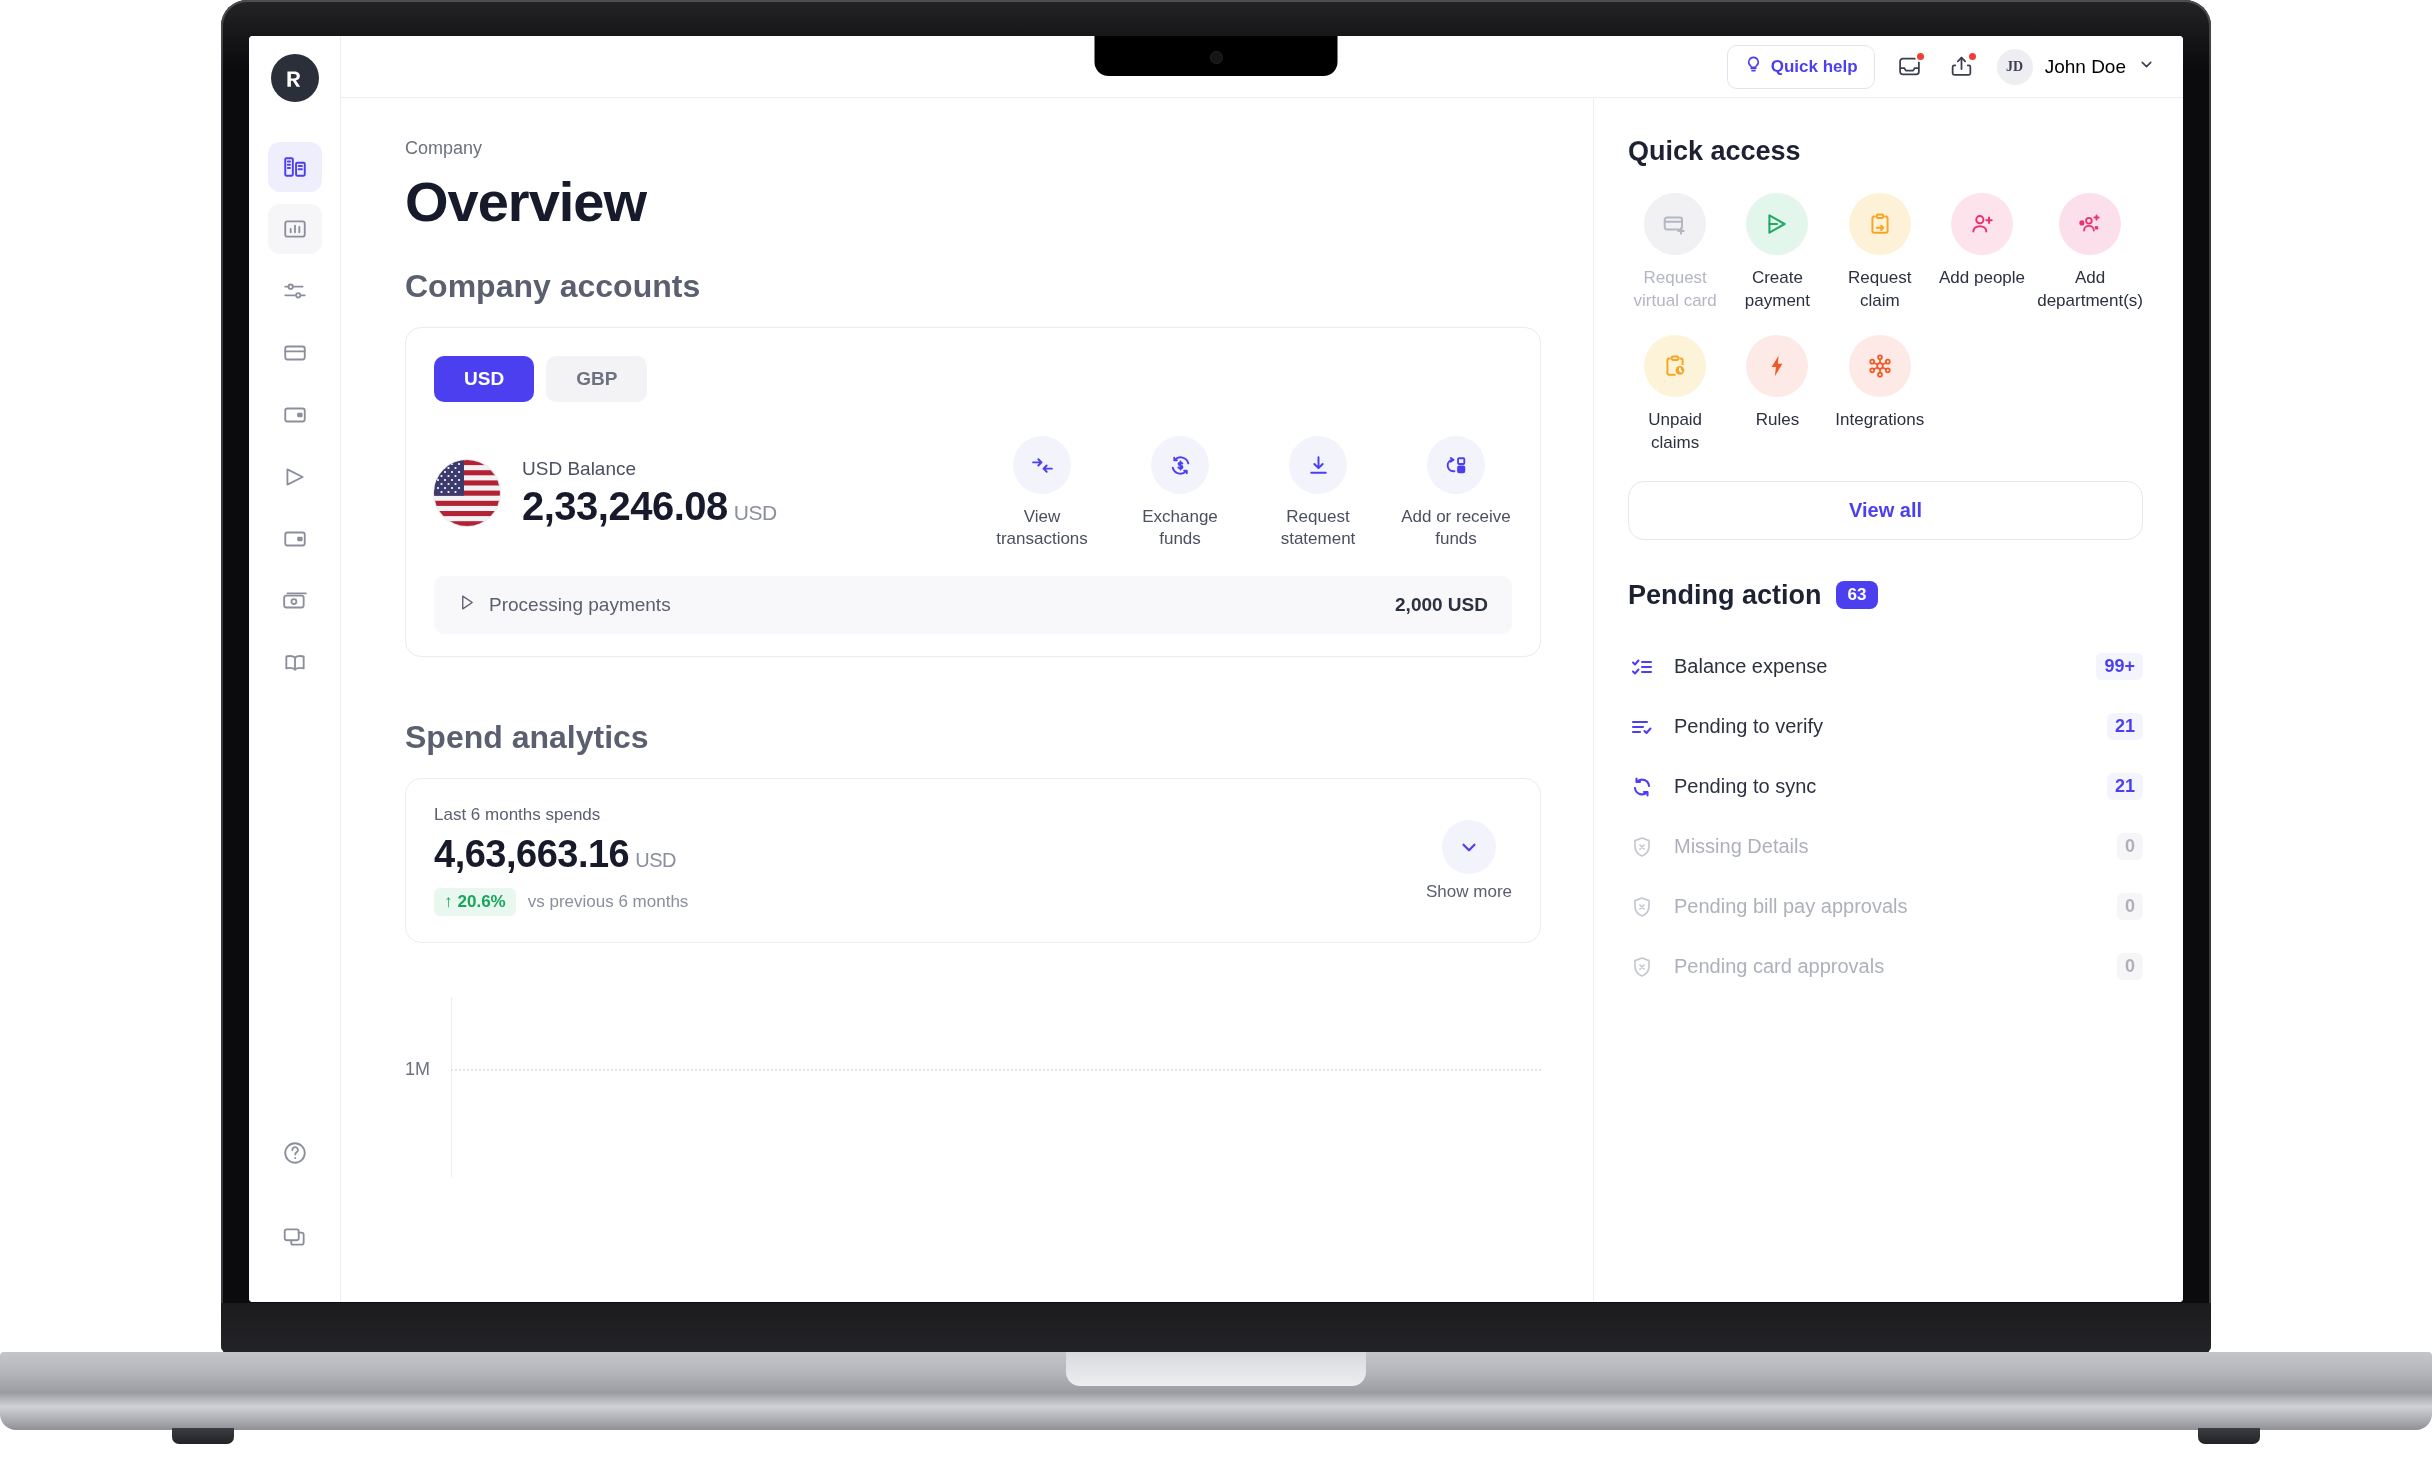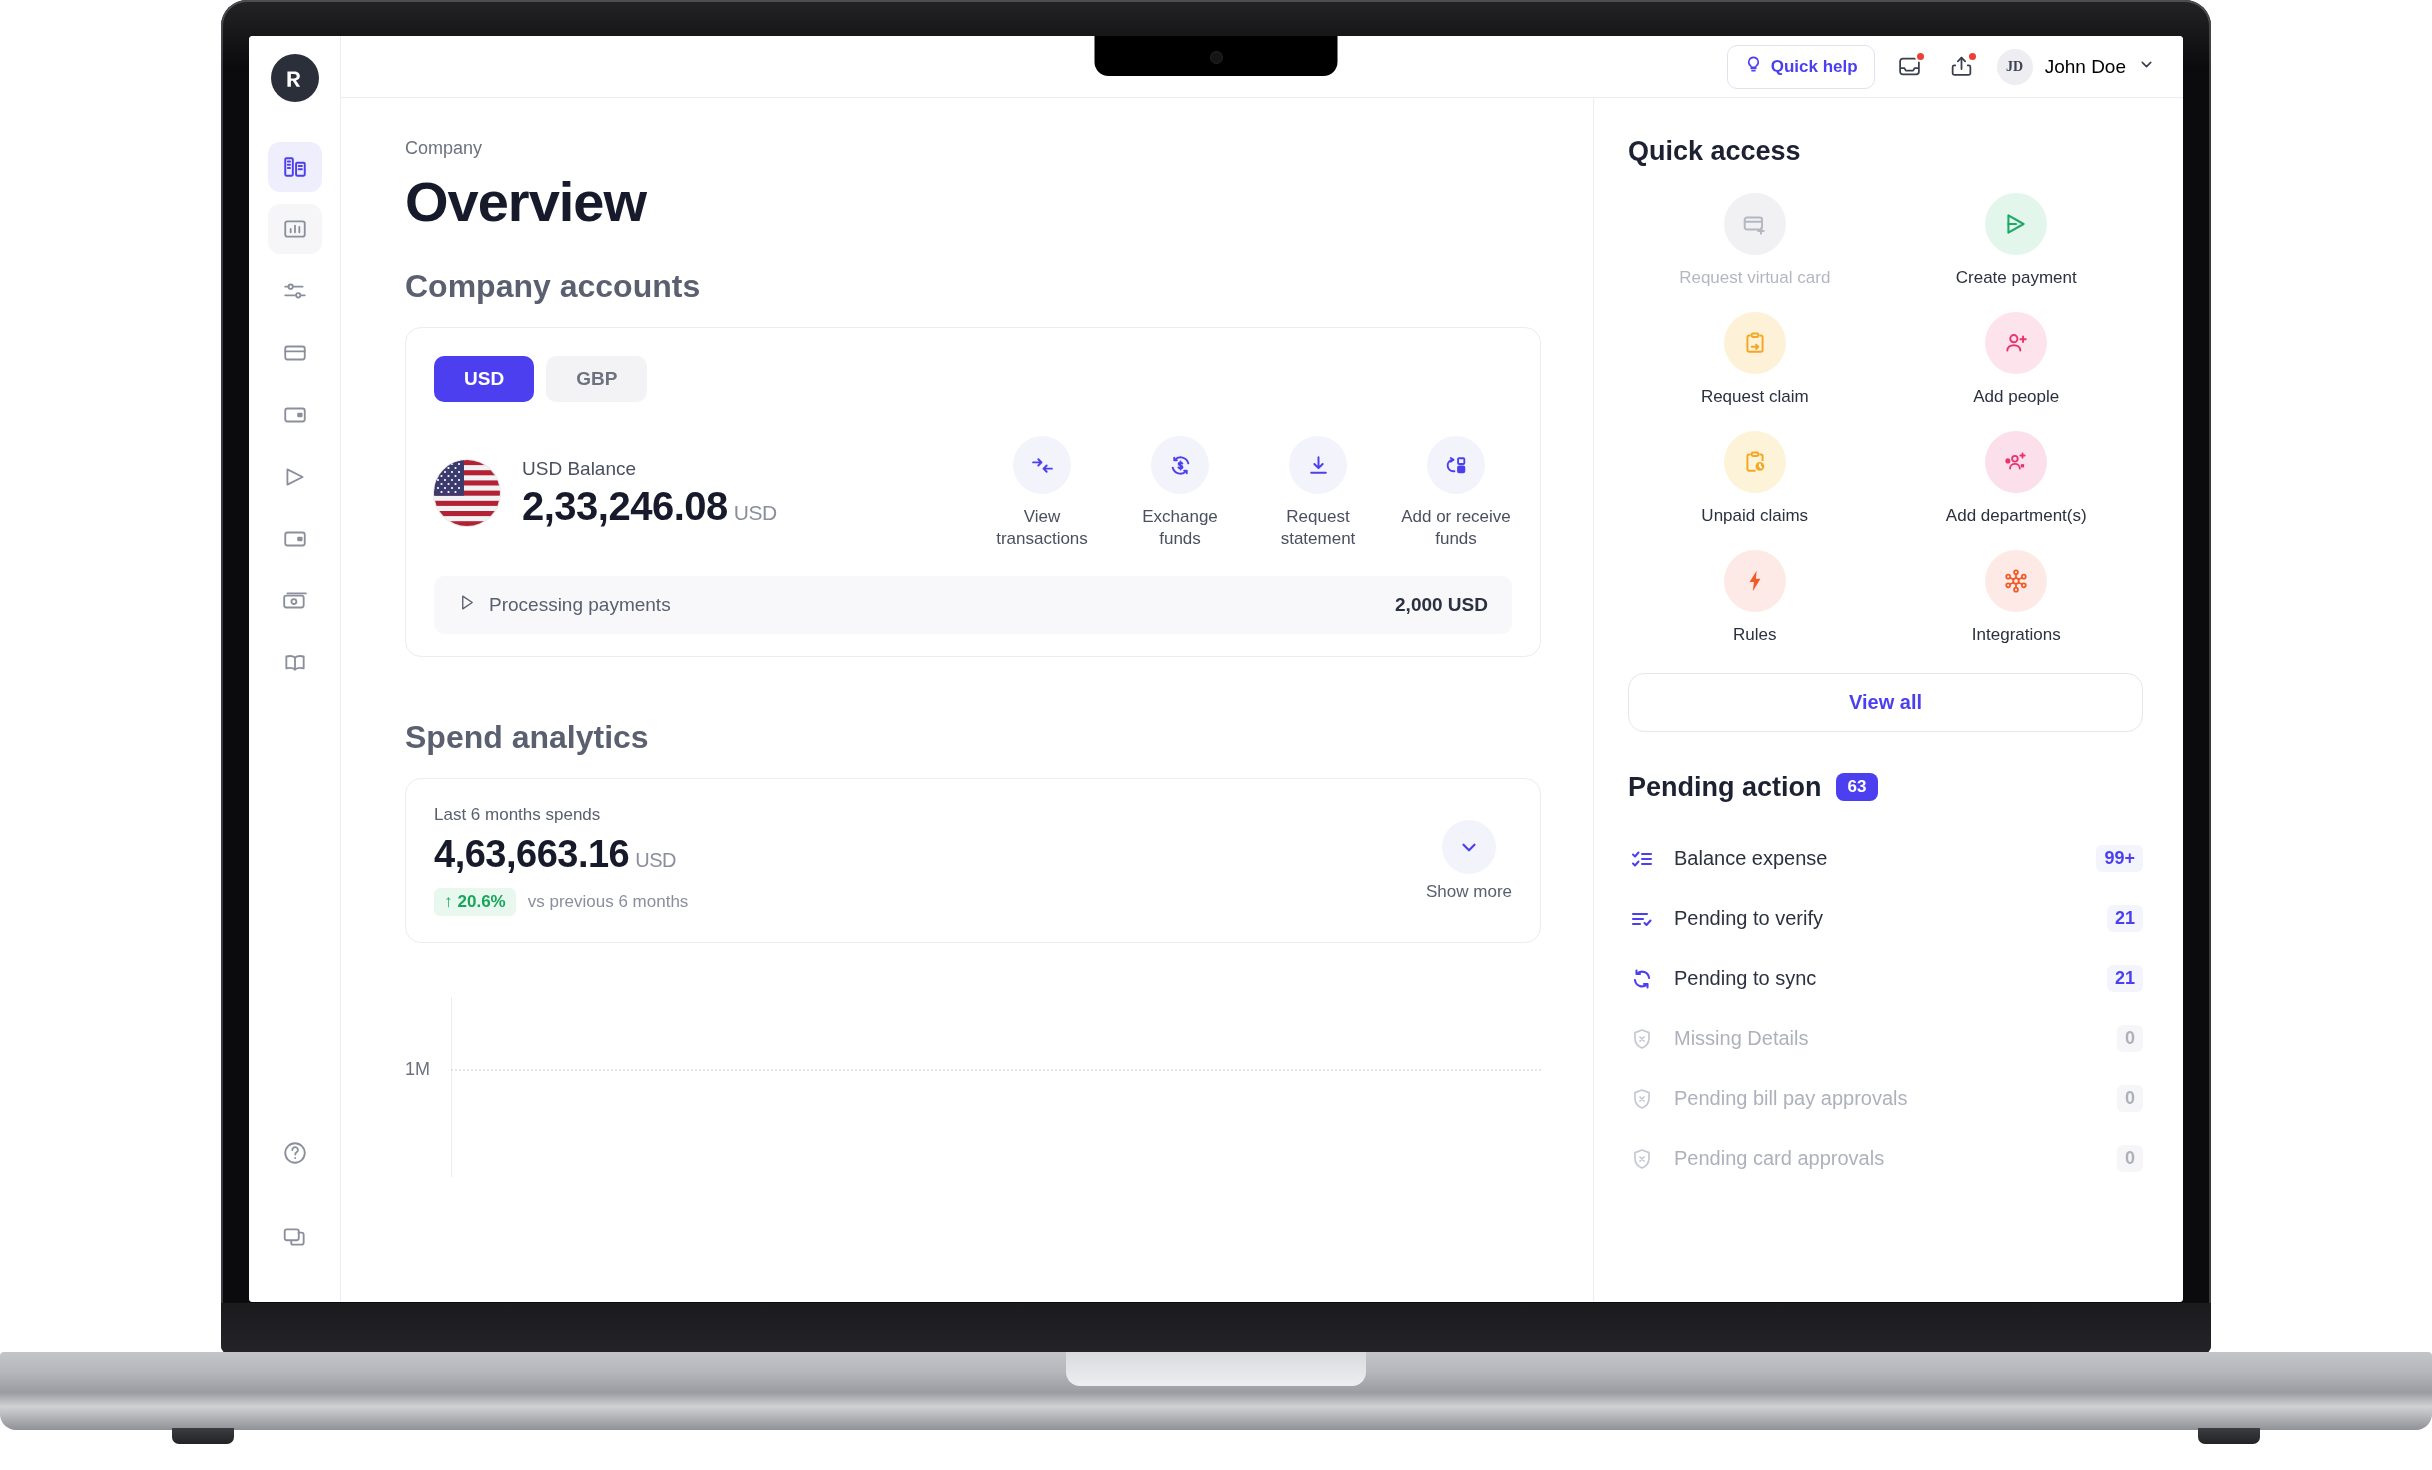--- a/index.html
+++ b/index.html
@@ -170,21 +170,21 @@
   .ytick { position:absolute; left:0; top: 62px; font-size:18px; color:#6d7280; }
   .yaxis { position:absolute; left: 46px; top:0; bottom:0; width:1px; background:#ececf1; }
   .gridline { position:absolute; left:46px; right:0; top: 72px; border-top:2px dotted #e4e4ea; }
 
   
   .side {
     width: 590px; flex:0 0 590px; border-left:1px solid #ececf1;
     padding: 38px 40px 0 34px; background:#fff; overflow:hidden;
   }
   .side-h { font-size:27px; font-weight:600; color:#1d2233; margin-bottom: 26px; }
-  .qa-grid { display:grid; grid-template-columns: repeat(2,1fr); gap: 22px 8px; margin-bottom: 26px; }
+  .qa-grid { display:grid; grid-template-columns: repeat(5,1fr); gap: 22px 8px; margin-bottom: 26px; }
   .qa { text-align:center; cursor:pointer; }
   .qa-circ { width:62px; height:62px; border-radius:50%; display:flex; align-items:center; justify-content:center; margin:0 auto 12px; }
   .qa-lbl { font-size:17px; color:#2c3140; line-height:1.35; }
   .qa.disabled .qa-lbl { color:#b4b7c2; }
   .view-all {
     border:1px solid #e6e6ed; border-radius:16px; text-align:center;
     padding: 17px 0; color:#4b3ff0; font-size:20px; font-weight:600; cursor:pointer;
     margin-bottom: 40px;
   }
   .pa-head { display:flex; align-items:center; gap:14px; margin-bottom: 26px; }
@@ -534,42 +534,42 @@
                   <svg width="26" height="26" viewBox="0 0 24 24" fill="none" stroke="currentColor" stroke-width="1.8">
                     <circle cx="10" cy="8" r="3.3"></circle>
                       <path d="M4 19c0-3.2 2.7-5 6-5s6 1.8 6 5" stroke-linecap="round"></path>
                     <path d="M18.5 6v5M16 8.5h5" stroke-linecap="round"></path>
                   </svg>
                 </div>
                 <div class="qa-lbl">Add people</div>
               </div>
 
               <div class="qa">
+                <div class="qa-circ" style="background:#fbe0ec;color:#e8336d">
+                  <svg width="26" height="26" viewBox="0 0 24 24" fill="none" stroke="currentColor" stroke-width="1.7">
+                    <circle cx="11" cy="9" r="2.6"></circle>
+                      <path d="M6.5 18c0-2.6 2-4.2 4.5-4.2s4.5 1.6 4.5 4.2" stroke-linecap="round"></path>
+                    <circle cx="4.5" cy="11" r="1.5" fill="currentColor"></circle>
+                      <rect x="16.5" y="14" width="3" height="3" fill="currentColor" stroke="none"></rect>
+                    <path d="M18 4v4M16 6h4" stroke-linecap="round"></path>
+                  </svg>
+                </div>
+                <div class="qa-lbl">Add department(s)</div>
+              </div>
+              <div class="qa">
                 <div class="qa-circ" style="background:#fdf3d9;color:#f5a623">
                   <svg width="26" height="26" viewBox="0 0 24 24" fill="none" stroke="currentColor" stroke-width="1.8">
                     <path d="M8 5H6.5A1.5 1.5 0 005 6.5v12A1.5 1.5 0 006.5 20h6" stroke-linejoin="round"></path>
                     <path d="M16 5h1.5A1.5 1.5 0 0119 6.5V11" stroke-linejoin="round"></path>
                     <rect x="9" y="3.2" width="6" height="3.2" rx="1"></rect>
                     <circle cx="16.5" cy="16" r="4" fill="currentColor" stroke="none"></circle>
                     <path d="M16.5 14.2V16l1.2 1" stroke="#fff" stroke-linecap="round"></path>
                   </svg>
                 </div>
                 <div class="qa-lbl">Unpaid claims</div>
-              </div>
-              <div class="qa">
-                <div class="qa-circ" style="background:#fbe0ec;color:#e8336d">
-                  <svg width="26" height="26" viewBox="0 0 24 24" fill="none" stroke="currentColor" stroke-width="1.7">
-                    <circle cx="11" cy="9" r="2.6"></circle>
-                      <path d="M6.5 18c0-2.6 2-4.2 4.5-4.2s4.5 1.6 4.5 4.2" stroke-linecap="round"></path>
-                    <circle cx="4.5" cy="11" r="1.5" fill="currentColor"></circle>
-                      <rect x="16.5" y="14" width="3" height="3" fill="currentColor" stroke="none"></rect>
-                    <path d="M18 4v4M16 6h4" stroke-linecap="round"></path>
-                  </svg>
-                </div>
-                <div class="qa-lbl">Add department(s)</div>
               </div>
               <div class="qa">
                 <div class="qa-circ" style="background:#fdeae7;color:#f05a28">
                   <svg width="26" height="26" viewBox="0 0 24 24" fill="currentColor">
                     <path d="M13.5 2.5L7 13h4l-1 8.5L17 10h-4.2l.7-7.5z"></path>
                   </svg>
                 </div>
                 <div class="qa-lbl">Rules</div>
               </div>
               <div class="qa">

